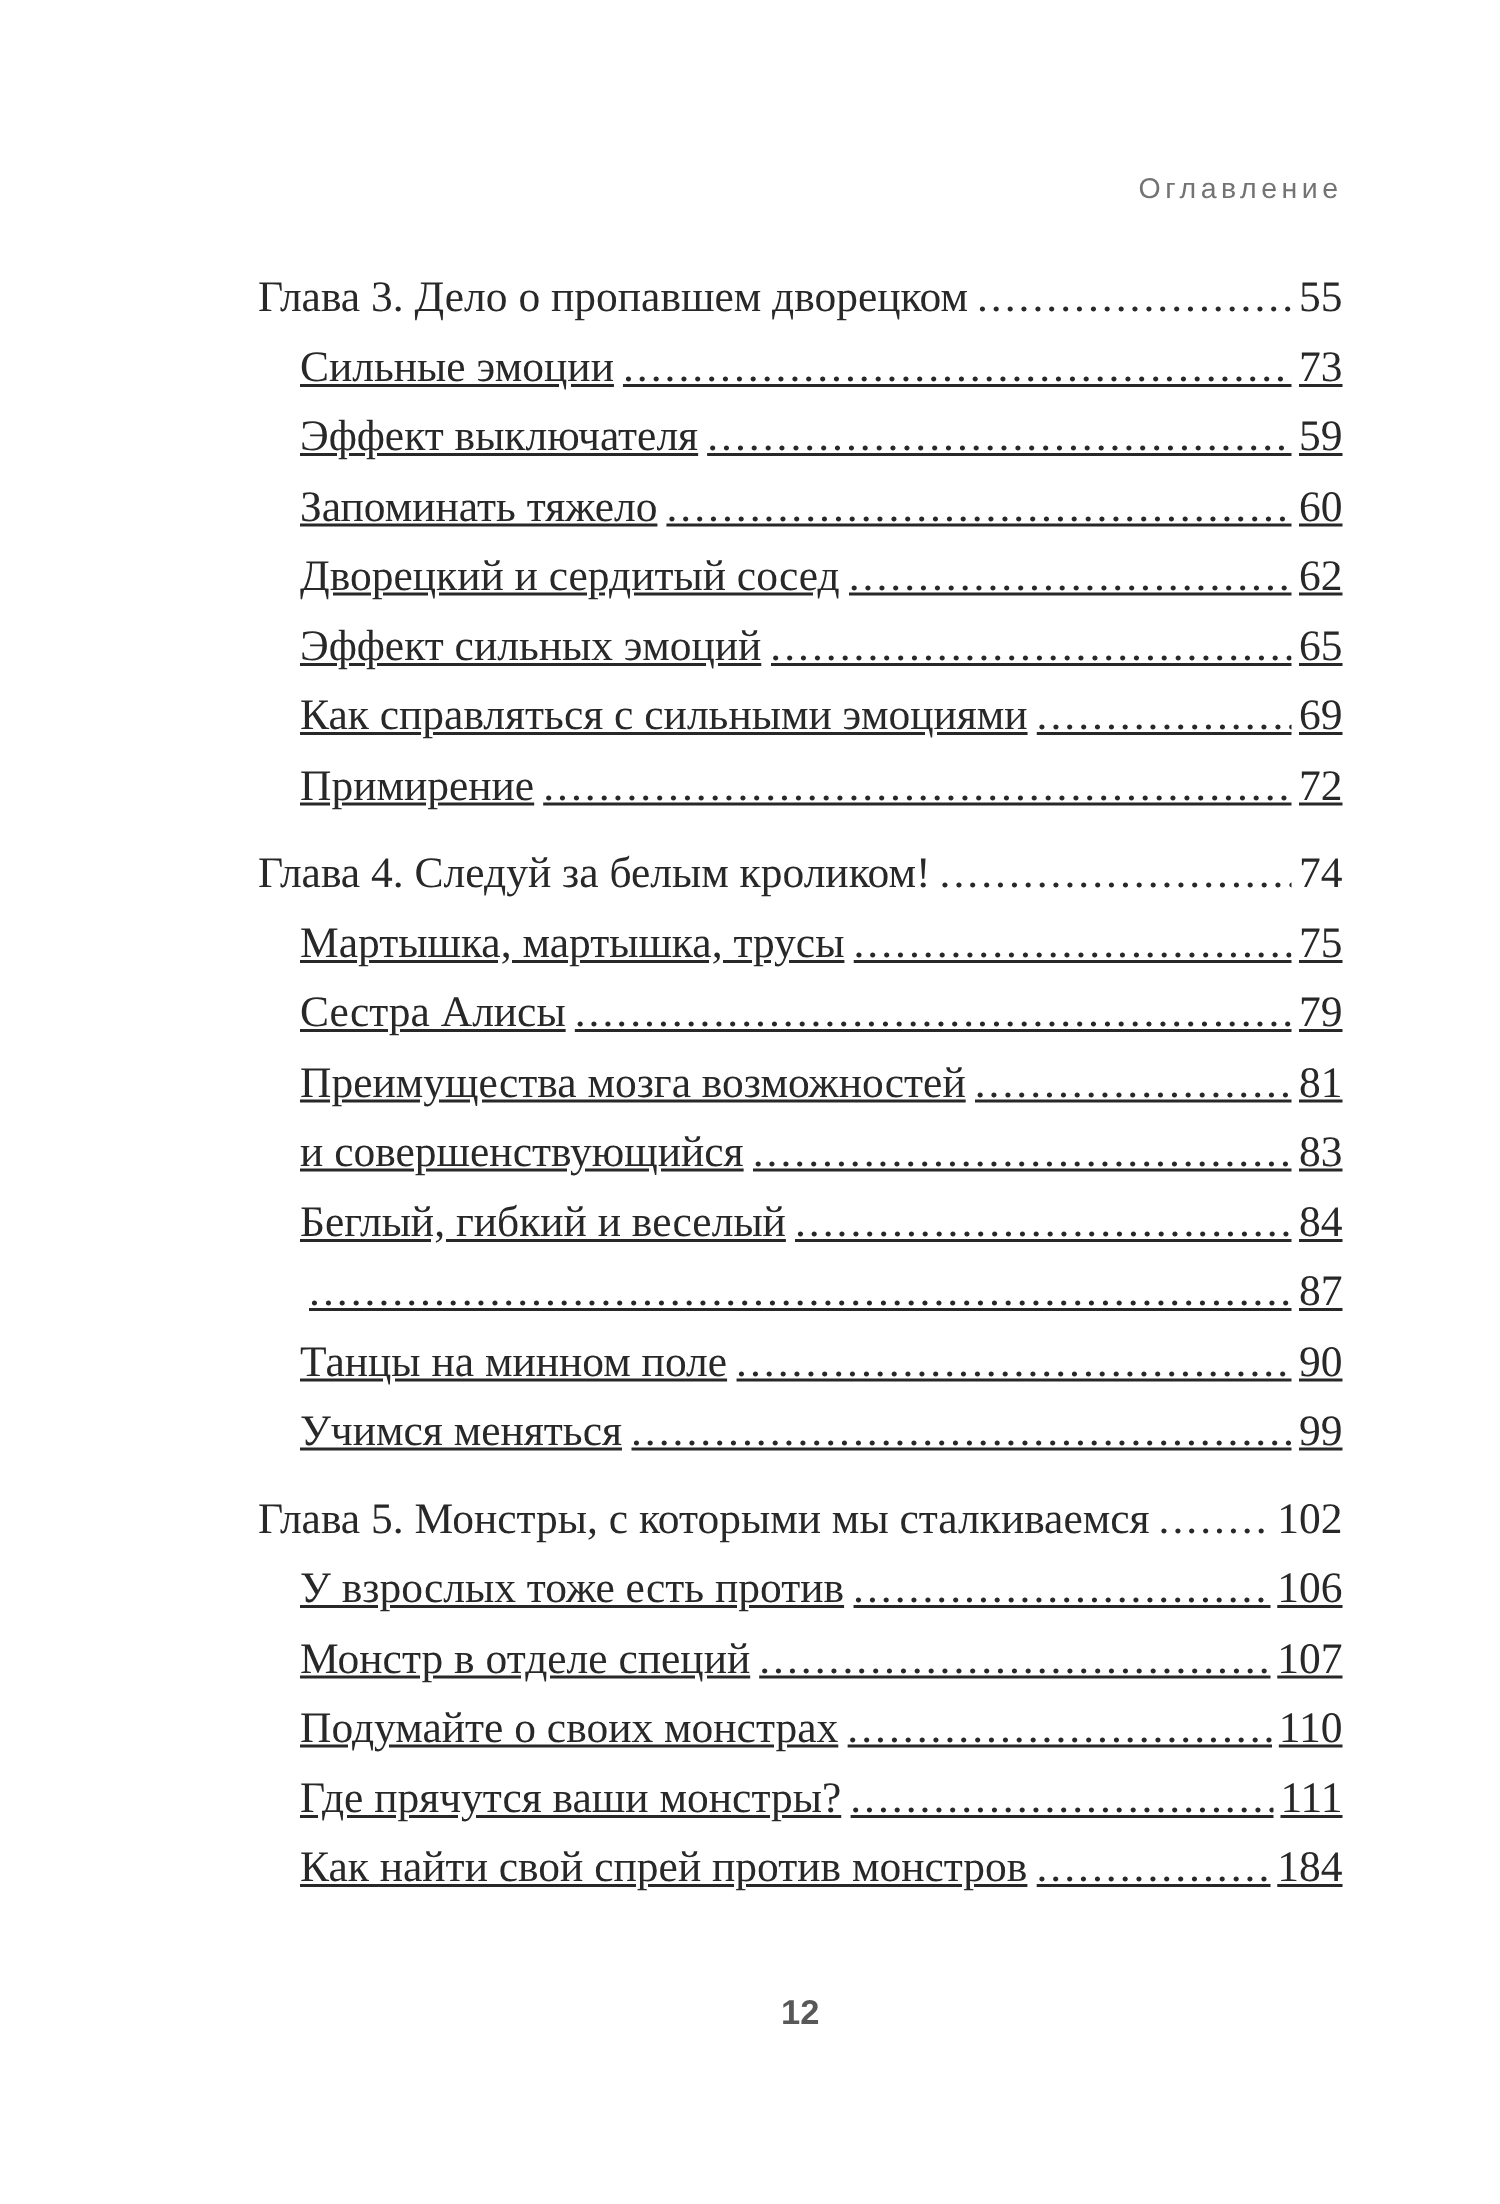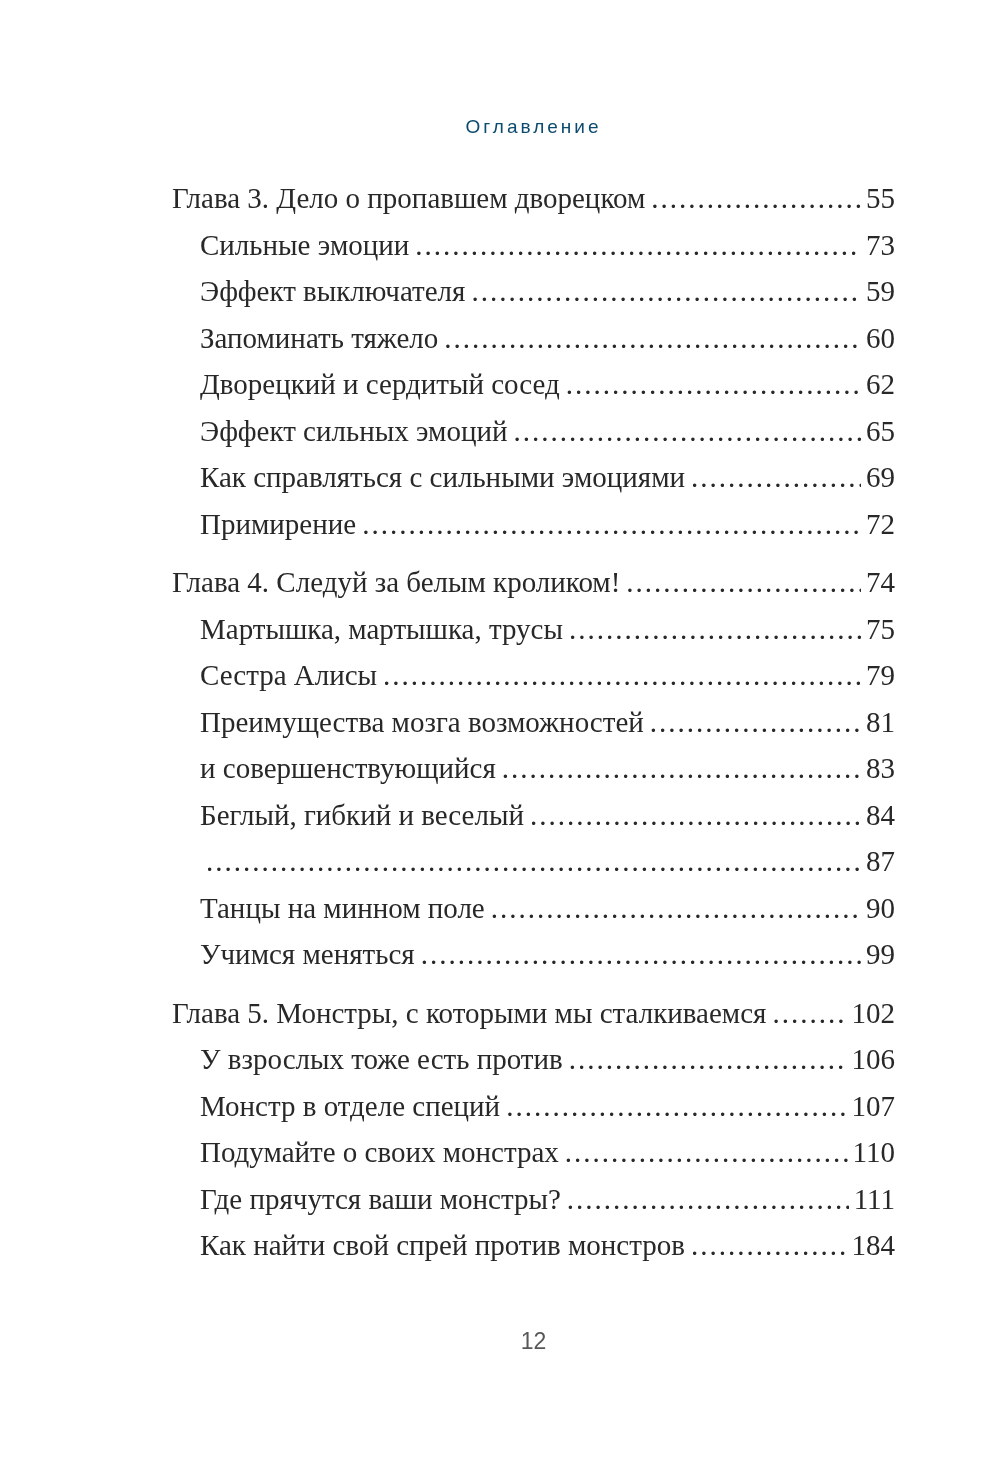--- a/index.html
+++ b/index.html
@@ -10,64 +10,64 @@
     background: #ffffff;
     overflow: hidden;
     font-family: "Liberation Serif", serif;
     color: #282828;
   }
   .running-head {
     position: absolute;
     top: 117px;
     left: 172px;
     right: 105px;
-    text-align: center;
+    text-align: right;
     font-family: "Liberation Sans", sans-serif;
     font-size: 19px;
     line-height: 1;
     letter-spacing: 3px;
-    color: #0c4a6e;
+    color: #737373;
   }
   .toc {
     position: absolute;
     top: 175px;
     left: 172px;
     right: 105px;
   }
   .row {
     display: flex;
     align-items: baseline;
     height: 46.5px;
     line-height: 46.5px;
     font-size: 29px;
     white-space: nowrap;
     justify-content: flex-end;
   }
-  .row.sub { padding-left: 28px; }
+  .row.sub { padding-left: 28px; text-decoration: underline; }
   .row.gap { margin-top: 12px; }
   .title { flex: 0 0 auto; }
   .leader {
     flex: 1 1 auto;
     overflow: hidden;
     letter-spacing: 2px;
     margin-left: 6px;
     margin-right: 5px;
     min-width: 0;
   }
   .leader.hidden { visibility: hidden; }
   .pagenum { flex: 0 0 auto; text-align: right; }
   .folio {
     position: absolute;
     top: 1330px;
     left: 172px;
     right: 105px;
     text-align: center;
     font-family: "Liberation Sans", sans-serif;
     font-size: 23px;
-    font-weight: 400;
+    font-weight: 700;
     line-height: 1;
     color: #585858;
   }
 </style>
 </head>
 <body>
 
 <div class="page">
   <div class="running-head">Оглавление</div>
 

